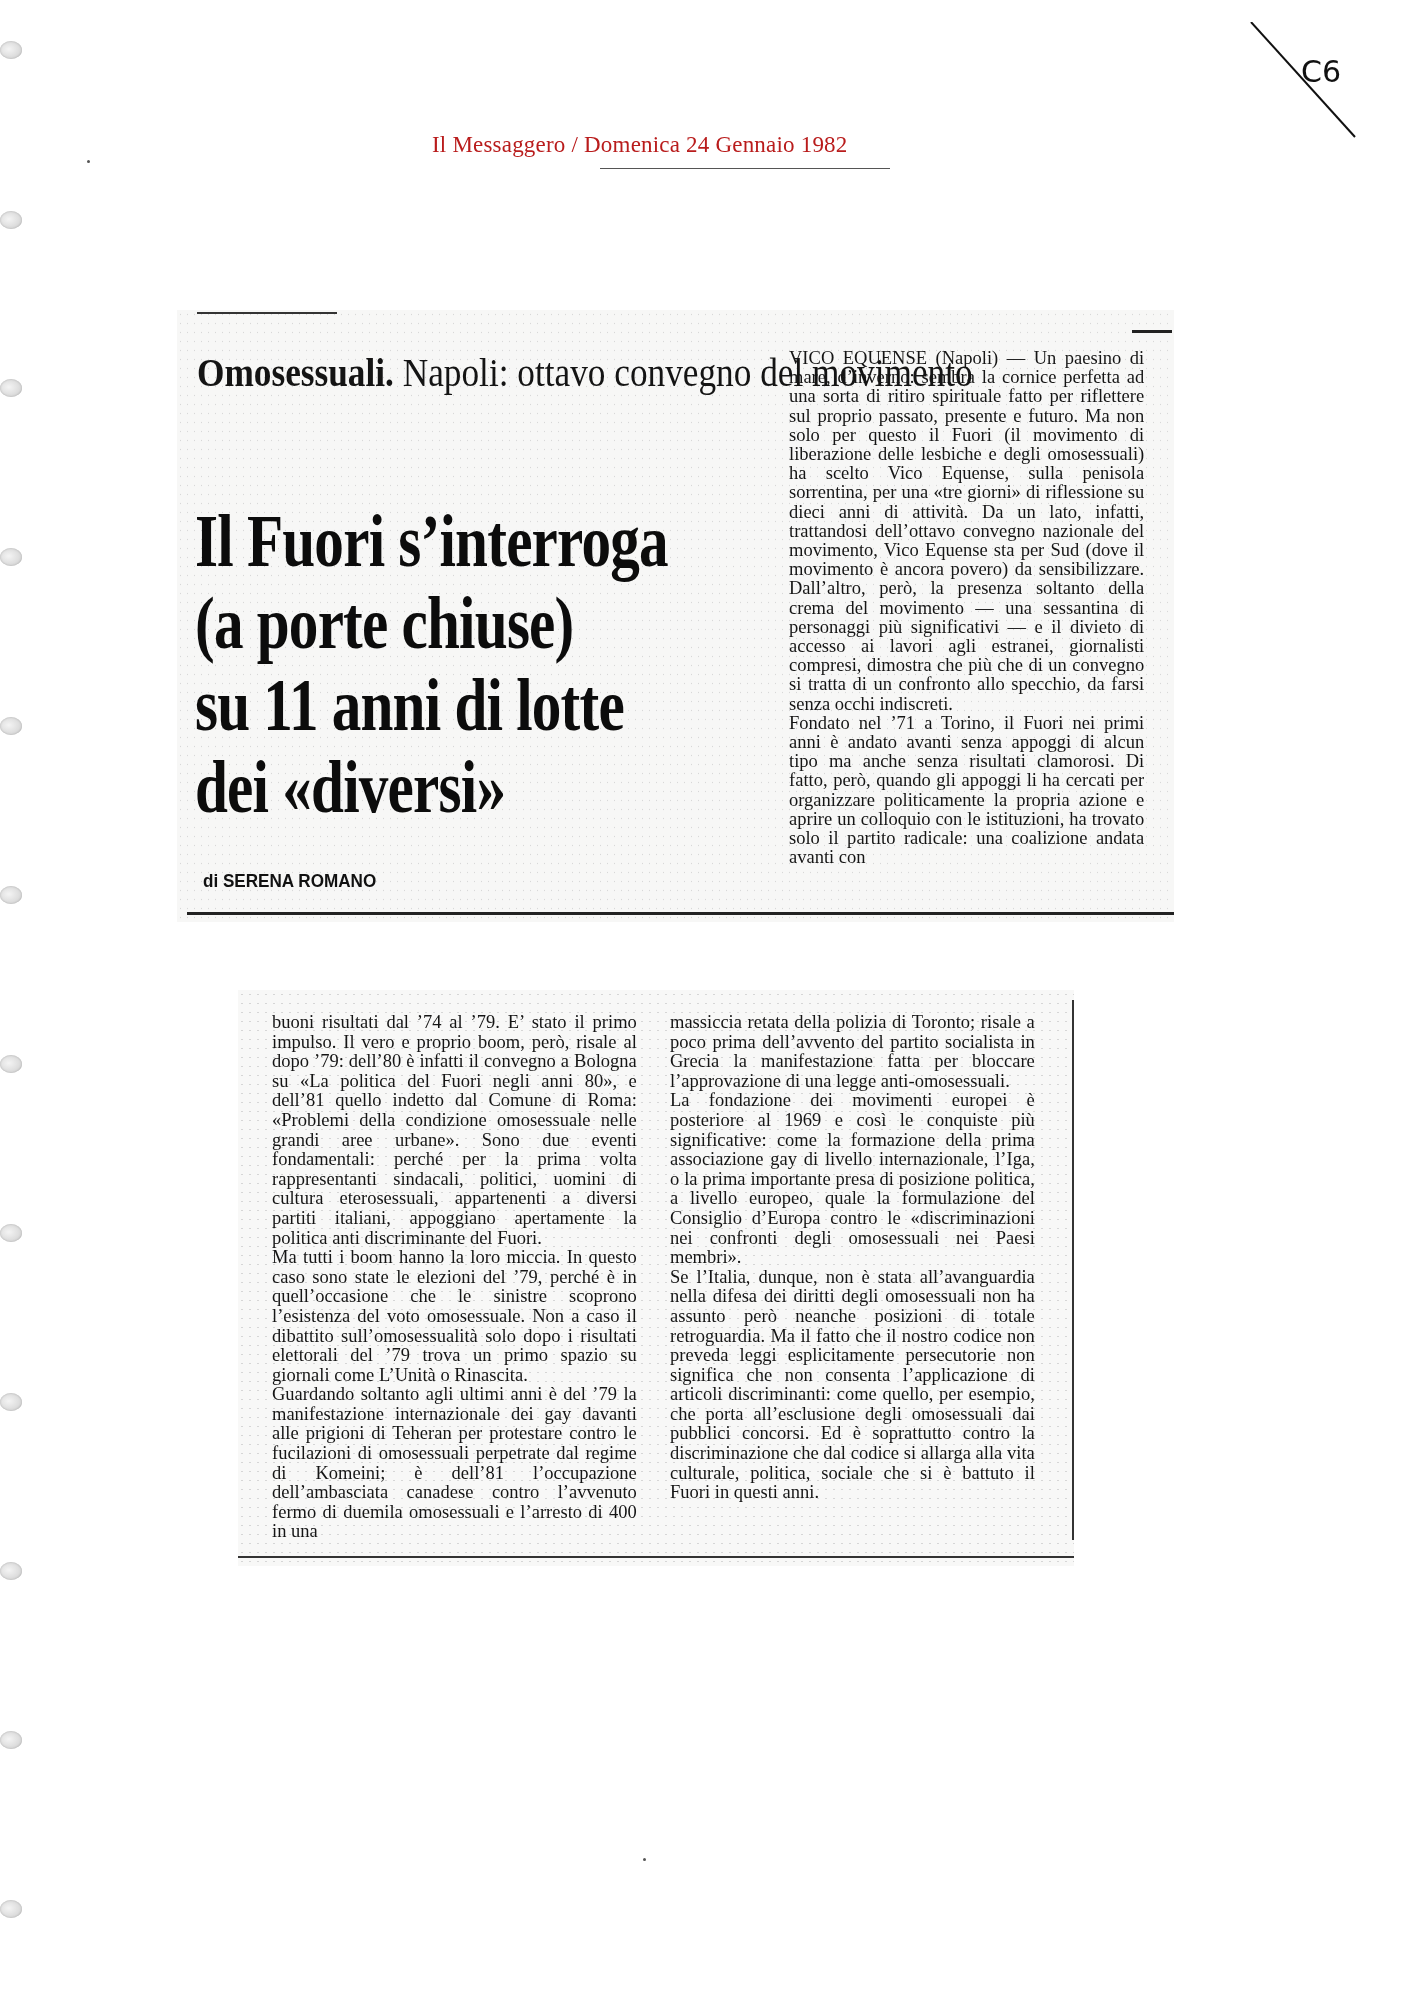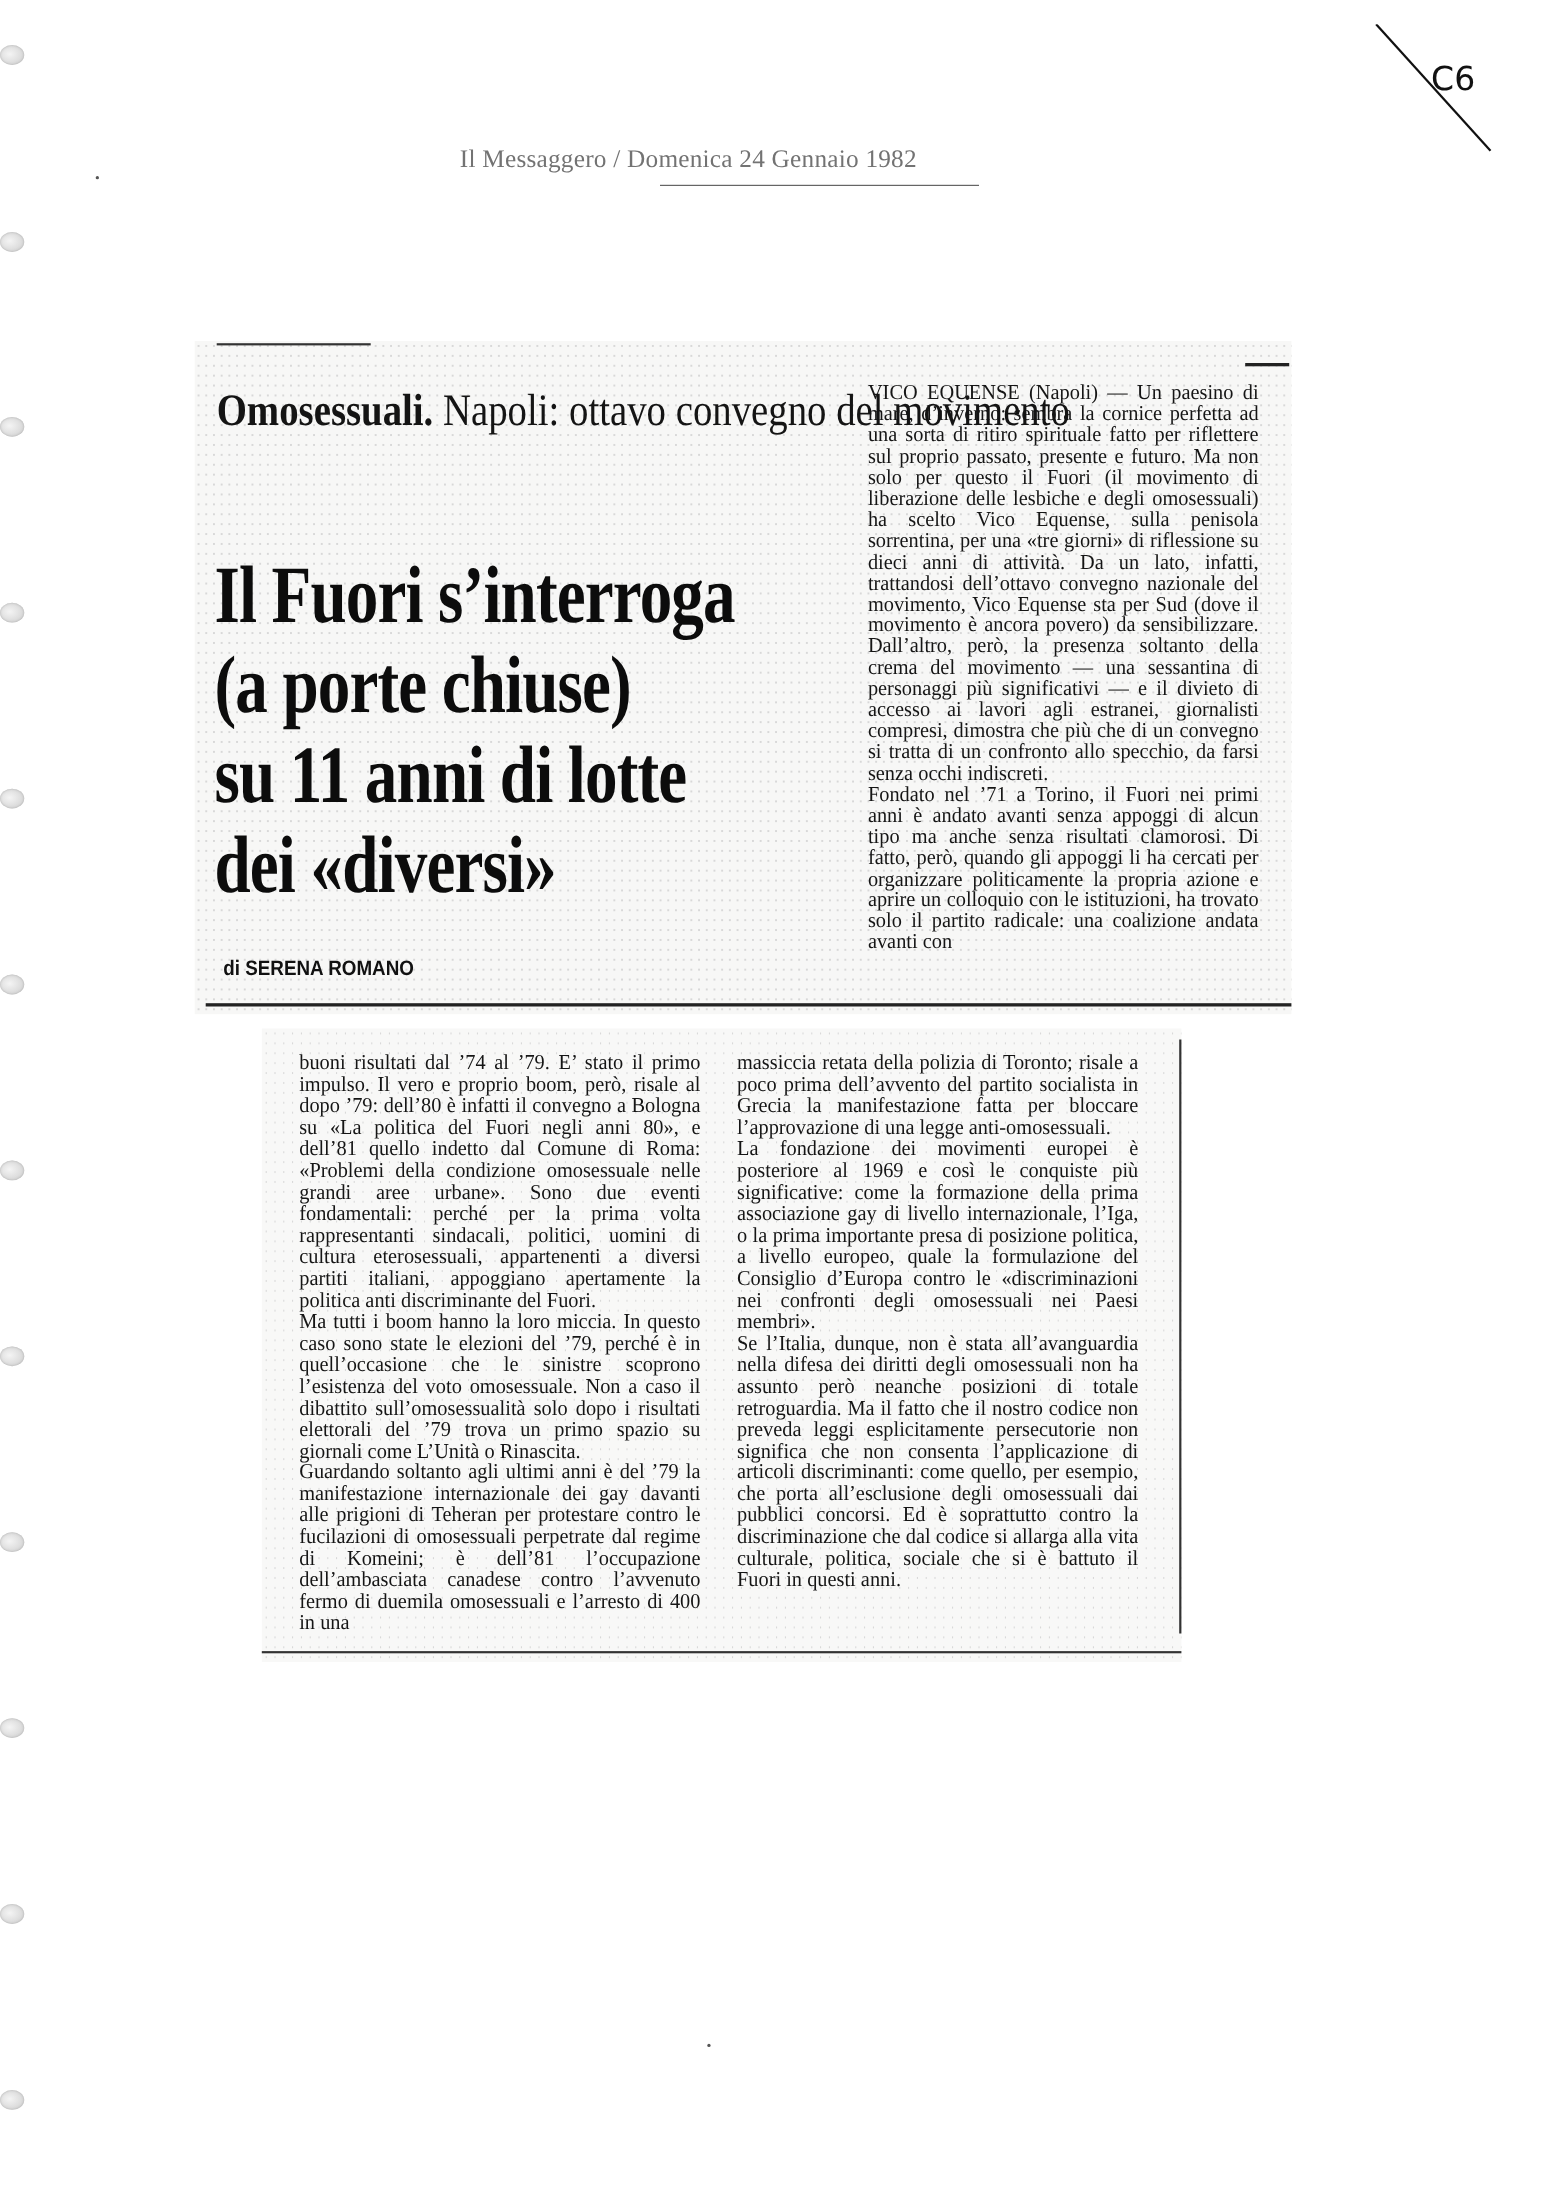--- a/index.html
+++ b/index.html
@@ -10,22 +10,22 @@
     }
     .hole {
       position:absolute; left:0; width:22px; height:18px; border-radius:50%;
       background:radial-gradient(ellipse at 40% 45%, #f4f4f4 0%, #dcdcdc 60%, #c8c8c8 100%);
       box-shadow: inset 0 0 2px #aaa;
     }
     .annot {
       position:absolute; right:38px; top:22px; width:120px; height:120px;text-decoration:underline;
     }
     .masthead {
-      position:absolute; left:418px; top:132px; font-size:23px; letter-spacing:0.2px;
-      color:#737373; white-space:nowrap;
+      position:absolute; left:432px; top:132px; font-size:23px; letter-spacing:0.2px;
+      color:#b91c1c; white-space:nowrap;
     }
     .masthead-rule {
       position:absolute; left:600px; top:168px; width:290px; height:1px; background:#555;
     }
     .clip-top {
       position:absolute; left:177px; top:310px; width:997px; height:612px;
       background:#f7f7f6;
       background-image: radial-gradient(#d8d8d8 0.6px, transparent 0.8px);
       background-size: 7px 9px;
     }
@@ -46,21 +46,21 @@
       font-weight:bold; font-size:19px; transform:scaleX(0.9); transform-origin:left top; color:#111;
     }
     .bottomrule { position:absolute; left:10px; top:602px; width:987px; height:3px; background:#222; }
     .col-top-right {
       position:absolute; left:612px; top:38px; width:370px;
       font-size:19.3px; line-height:19.2px; text-align:justify; color:#151515;
       transform:scaleX(0.96); transform-origin:left top;
     }
     .para { margin:0; text-indent:0; }
     .clip-bottom {
-      position:absolute; left:238px; top:935px; width:836px; height:576px;
+      position:absolute; left:238px; top:990px; width:836px; height:576px;
       background:#f8f8f7;
       background-image: radial-gradient(#d6d6d6 0.6px, transparent 0.8px);
       background-size: 8px 9px;
     }
     .clip-bottom .vrule { position:absolute; right:0; top:10px; width:2px; height:540px; background:#333; }
     .clip-bottom .brule { position:absolute; left:0; bottom:8px; width:836px; height:2px; background:#333; }
     .col-b {
       position:absolute; top:22px; width:380px; font-size:19.3px; line-height:19.6px;
       text-align:justify; color:#151515; transform:scaleX(0.96); transform-origin:left top;
     }

